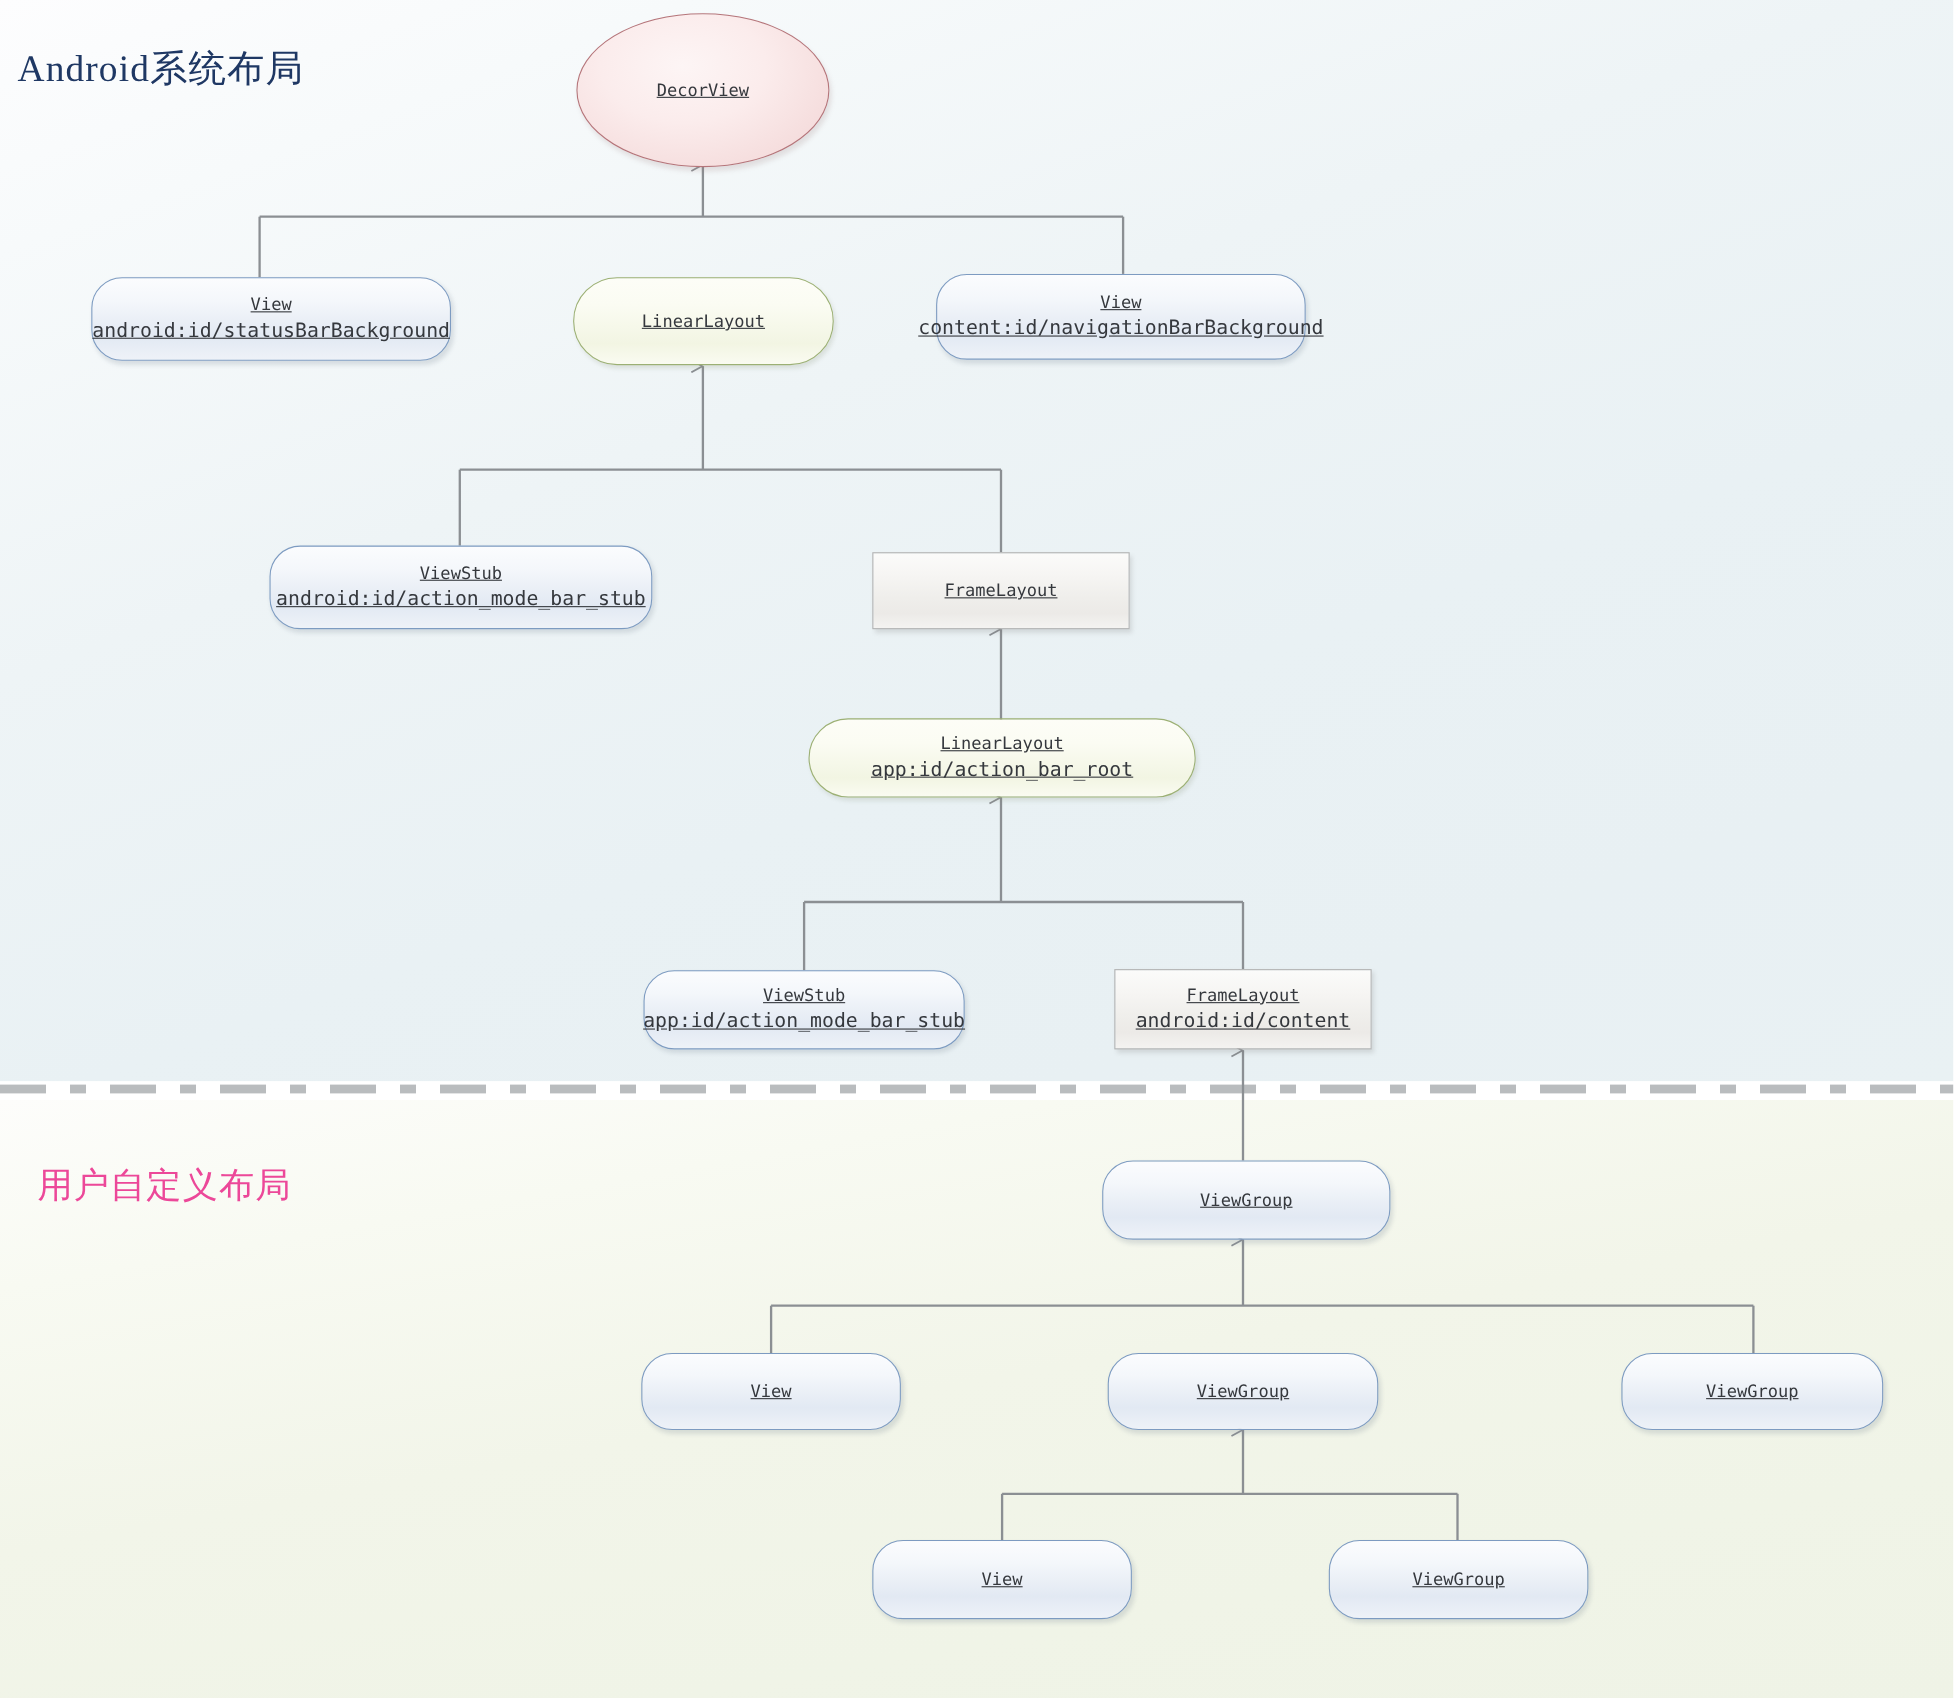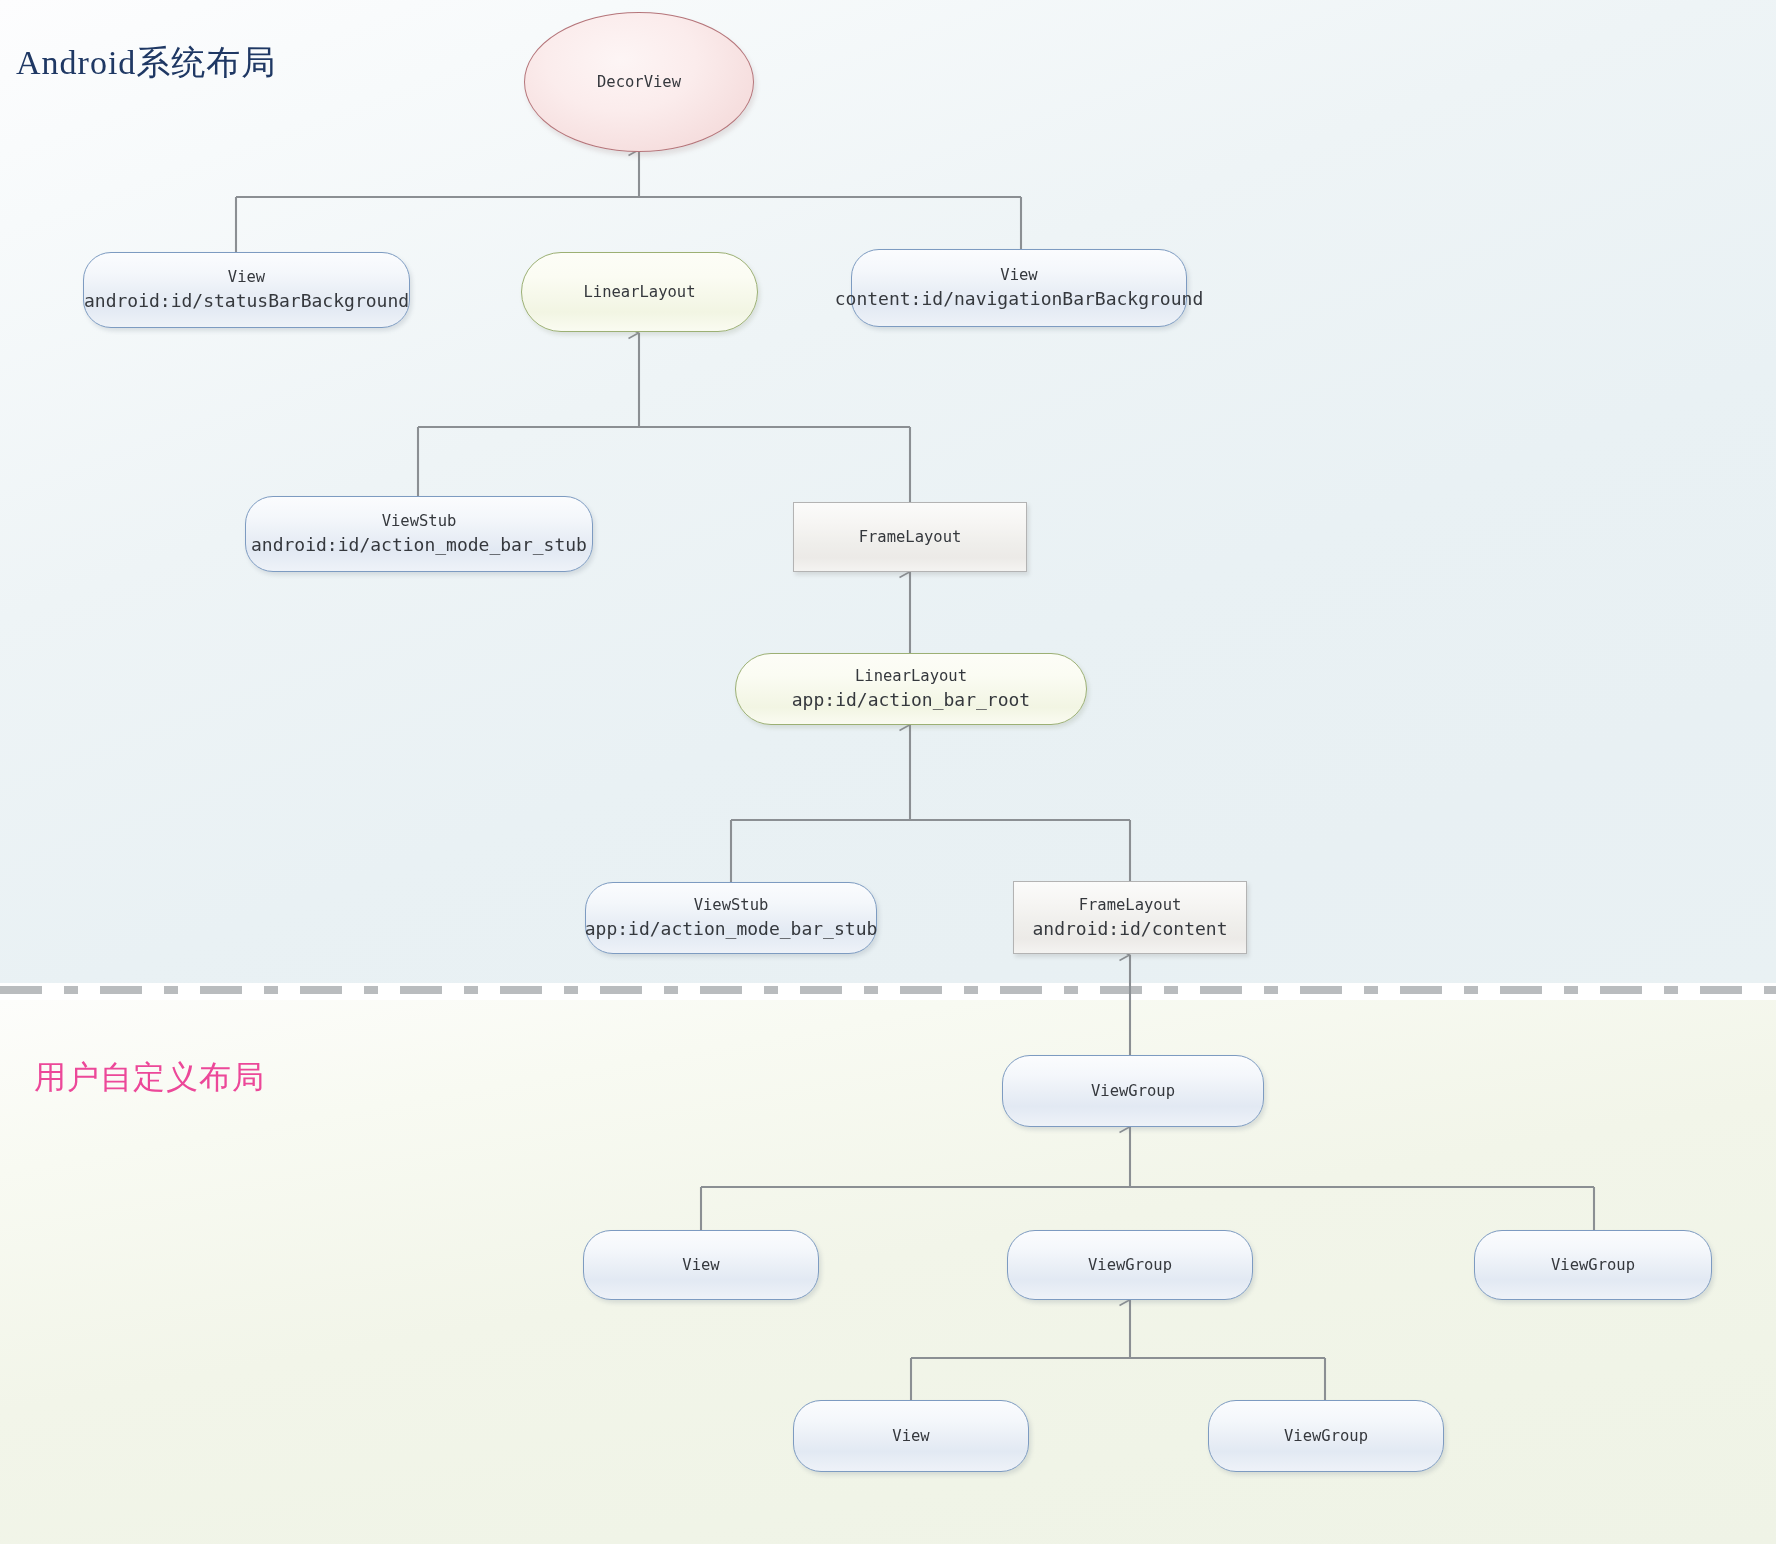--- a/index.html
+++ b/index.html
@@ -86,20 +86,21 @@
     display: flex;
     flex-direction: column;
     align-items: center;
     justify-content: center;
     text-align: right;
     font-family: "DejaVu Sans Mono", "Liberation Mono", monospace;
     font-size: 15.5px;
     line-height: 1.42;
     color: #35383d;
     white-space: nowrap;
+    text-decoration: underline;
   }
   .node .l2 { font-size: 18px; }
 
   
   .n-blue {
     border: 1.4px solid #7d9bc1;
     border-radius: 28px;
     background: linear-gradient(to bottom,
        #fbfcfe 0%, #f4f7fb 28%, #eaeff6 52%, #e2e9f3 72%, #eef2f8 100%);
     box-shadow: 2px 3px 4px rgba(120,130,145,0.22);

